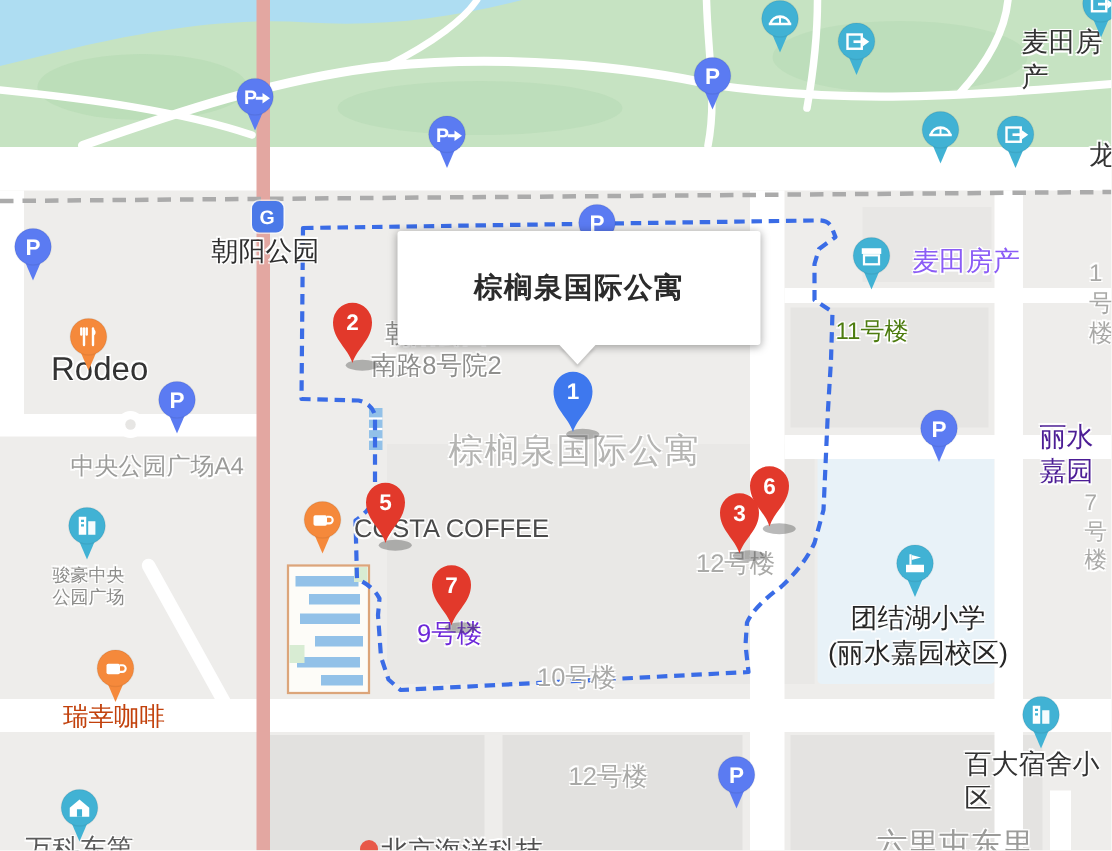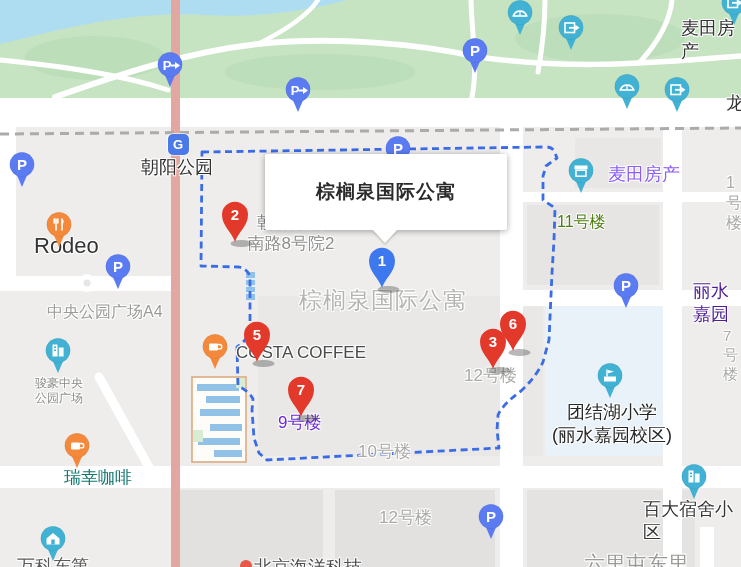--- a/index.html
+++ b/index.html
@@ -103,21 +103,21 @@
              L267,460 L259,453 L254,438 L252,410 L253,399 Q249,391 238,386 L237,347
              Q250,338 250,328 L250,277 Q248,269 239,267 L201,266 Z" fill="none" stroke="#3a6ce6" stroke-width="2.8" stroke-dasharray="7,4.5" stroke-linejoin="round"></path>
   </svg>
 
   <div id="labels">
       <div class="map-label" style="left: 141px; top: 156px; font-size: 18px; color: rgb(46, 46, 46);">朝阳公园</div>
       <div class="map-label" style="left: 34px; top: 232px; font-size: 22px; color: rgb(51, 51, 51);">Rodeo</div>
       <div class="map-label" style="left: 47px; top: 302px; font-size: 16px; color: rgb(155, 155, 153);">中央公园广场A4</div>
       <div class="map-label center" style="left: 59px; top: 376px; font-size: 12px; color: rgb(140, 140, 138);">骏豪中央
 公园广场</div>
-      <div class="map-label" style="left: 42px; top: 467px; font-size: 17px; color: #0f766e; margin-left: 22px;">瑞幸咖啡</div>
+      <div class="map-label" style="left: 42px; top: 467px; font-size: 17px; color: #c2410c;">瑞幸咖啡</div>
       <div class="map-label" style="left: 17px; top: 555px; font-size: 18px; color: rgb(90, 90, 90);">万科东第</div>
       <div class="map-label center" style="left: 291px; top: 212px; font-size: 17px; color: rgb(142, 142, 140);">朝阳公园
 南路8号院2</div>
       <div class="map-label" style="left: 299px; top: 286px; font-size: 23px; color: rgb(180, 180, 178); letter-spacing: 1px;">棕榈泉国际公寓</div>
       <div class="map-label" style="left: 236px; top: 342px; font-size: 17px; color: rgb(74, 74, 74);">COSTA COFFEE</div>
       <div class="map-label" style="left: 278px; top: 412px; font-size: 17px; color: #6d28d9;">9号楼</div>
       <div class="map-label" style="left: 358px; top: 398px; font-size: 17px; color: rgb(169, 169, 167); margin-top: 43px;">10号楼</div>
       <div class="map-label" style="left: 464px; top: 365px; font-size: 17px; color: rgb(169, 169, 167);">12号楼</div>
       <div class="map-label" style="left: 379px; top: 507px; font-size: 17px; color: rgb(169, 169, 167);">12号楼</div>
       <div class="map-label" style="left: 557px; top: 212px; font-size: 16px; color: #4d7c0f;">11号楼</div>

